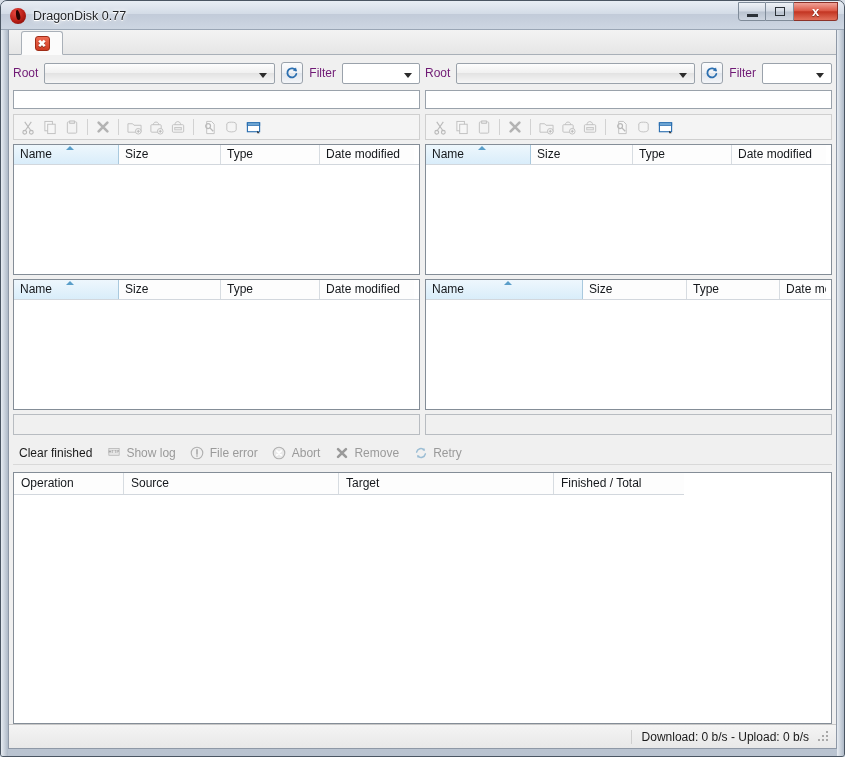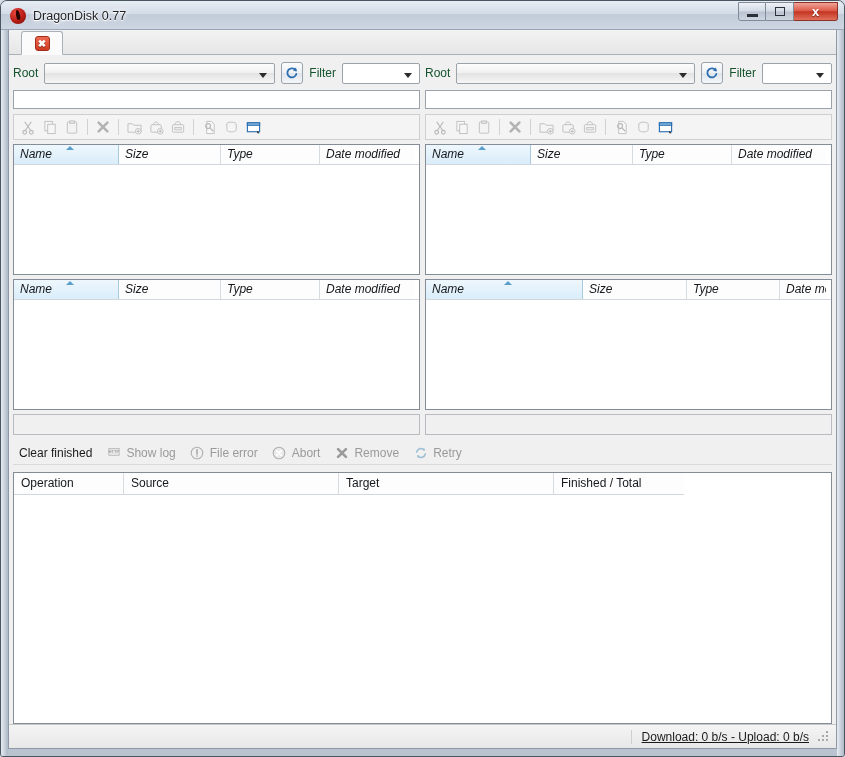--- a/index.html
+++ b/index.html
@@ -110,21 +110,21 @@
   }
 
   
   .panes {
     flex:0 0 auto; display:flex; padding:5px 4px 0 4px; gap:5px;
     background:#f0f0f0;
   }
   .pane { flex:1 1 50%; min-width:0; display:flex; flex-direction:column; }
 
   .rootbar { display:flex; align-items:center; gap:6px; height:26px; }
-  .lbl { font-size:12px; color:#14532d; white-space:nowrap; }
+  .lbl { font-size:12px; color:#701a75; white-space:nowrap; }
 
   .combo {
     flex:1 1 auto; min-width:0; height:21px;
     border:1px solid #9aa2ab; border-radius:2px;
     background: linear-gradient(to bottom,#fdfdfd 0%, #f1f1f1 45%, #e3e3e3 50%, #f6f6f6 100%);
     position:relative;
   }
   .combo:after{
     content:""; position:absolute; right:7px; top:9px;
     border-left:4px solid transparent; border-right:4px solid transparent;
@@ -165,21 +165,21 @@
   .listpanel.upper{ height:131px; }
   .listpanel.lower{ height:131px; }
 
   .colhead { display:flex; height:20px; border-bottom:1px solid #d2d7dd; flex:0 0 auto; }
   .col {
     position:relative;
     border-right:1px solid #d7dce1;
     font-size:12px; color:#15181c;
     padding:2px 0 0 6px;
     background:#fdfdfd;
-    overflow:hidden; white-space:nowrap;font-style:italic;
+    overflow:hidden; white-space:nowrap;
   }
   .col.sorted {
     background: linear-gradient(to bottom,#eef7fd,#d9edfa);
     border-right:1px solid #a9c9de;
   }
   .col .sortarrow {
     position:absolute; left:52px; top:1px;
     width:0;height:0;
     border-left:4px solid transparent; border-right:4px solid transparent;
     border-bottom:4px solid #5a9ec9;
@@ -214,21 +214,21 @@
   .qbody { flex:1 1 auto; background:#fff; }
 
   
   .statusbar {
     height:24px; flex:0 0 auto;
     background: linear-gradient(to bottom,#f4f4f4,#e8e8e8);
     border-top:1px solid #c8c8c8;
     display:flex; align-items:center; justify-content:flex-end;
     padding-right:6px; gap:8px;
   }
-  .status-text { font-size:12px; color:#1a1a1a; border-left:1px solid #cfcfcf; padding-left:10px;text-decoration:underline; }
+  .status-text { font-size:12px; color:#1a1a1a; border-left:1px solid #cfcfcf; padding-left:10px; }
   .grip { width:13px;height:13px; position:relative; }
   .grip i { position:absolute; width:2px;height:2px; background:#a8a8a8; }
 </style>
 </head>
 <body>
 
 <div class="window">
   <div class="frame-left"></div>
   <div class="frame-right"></div>
 

